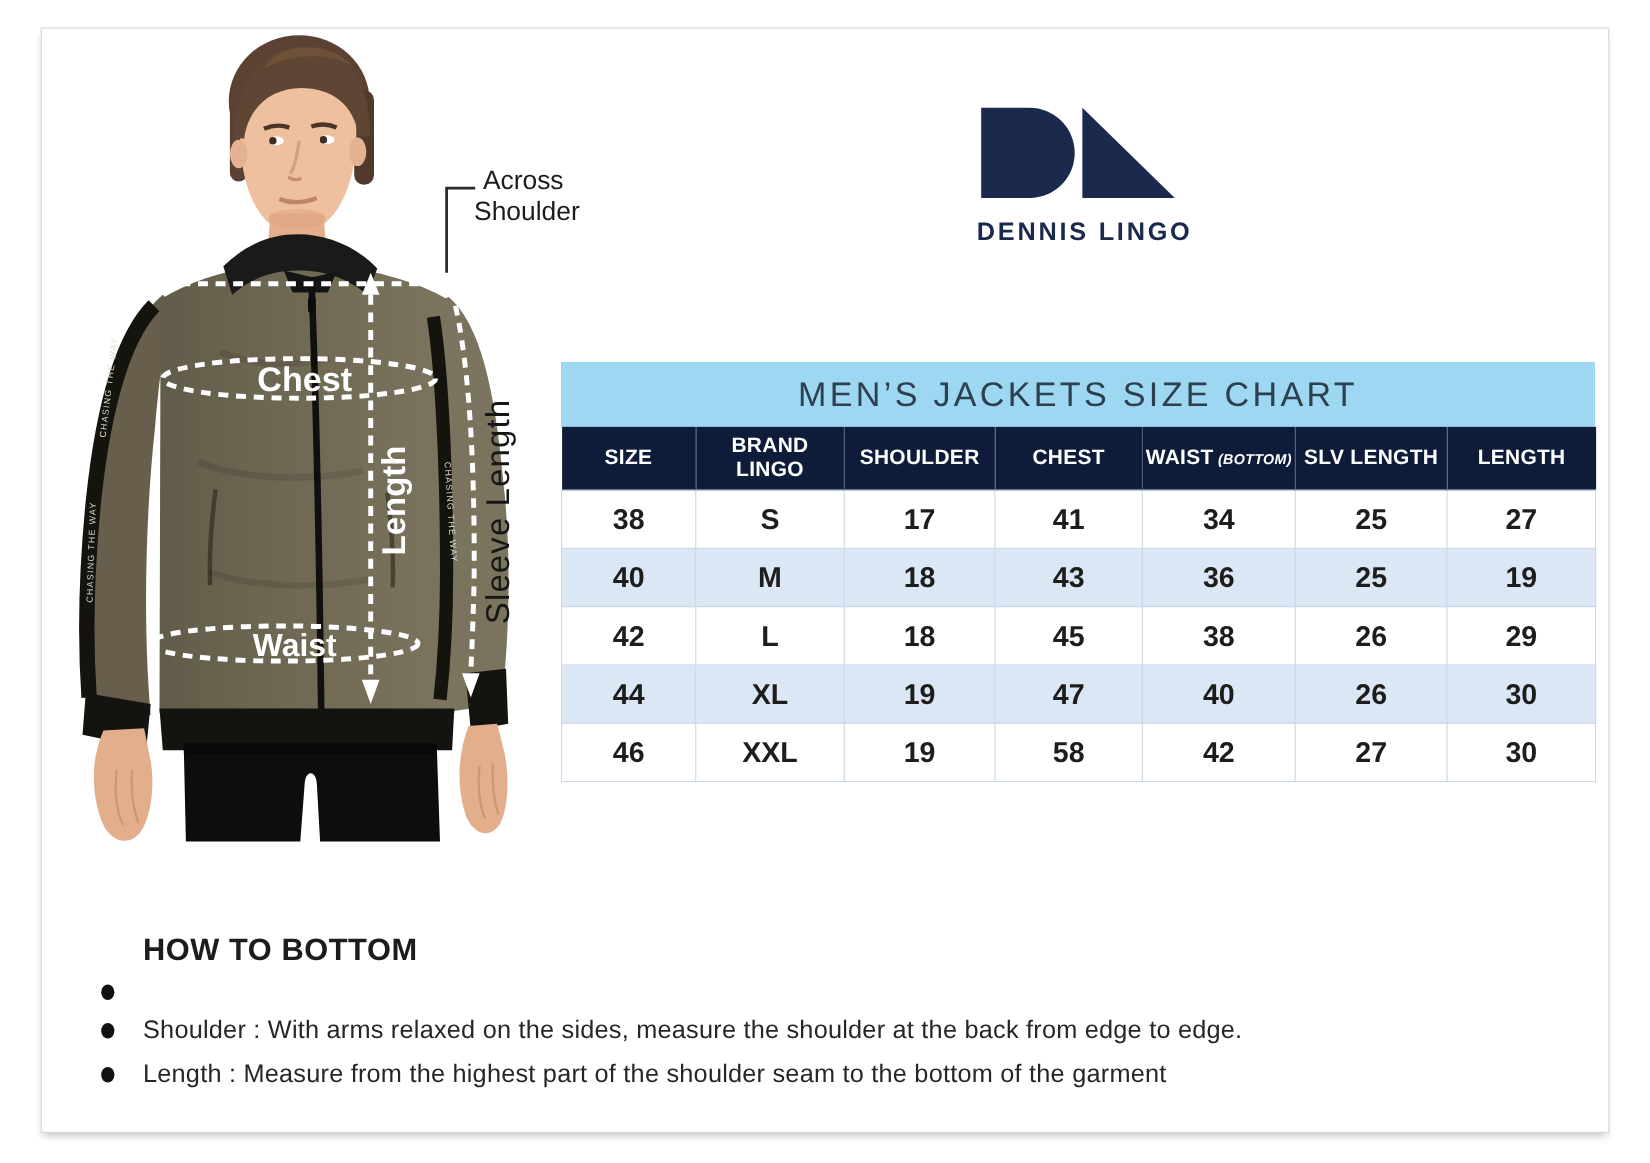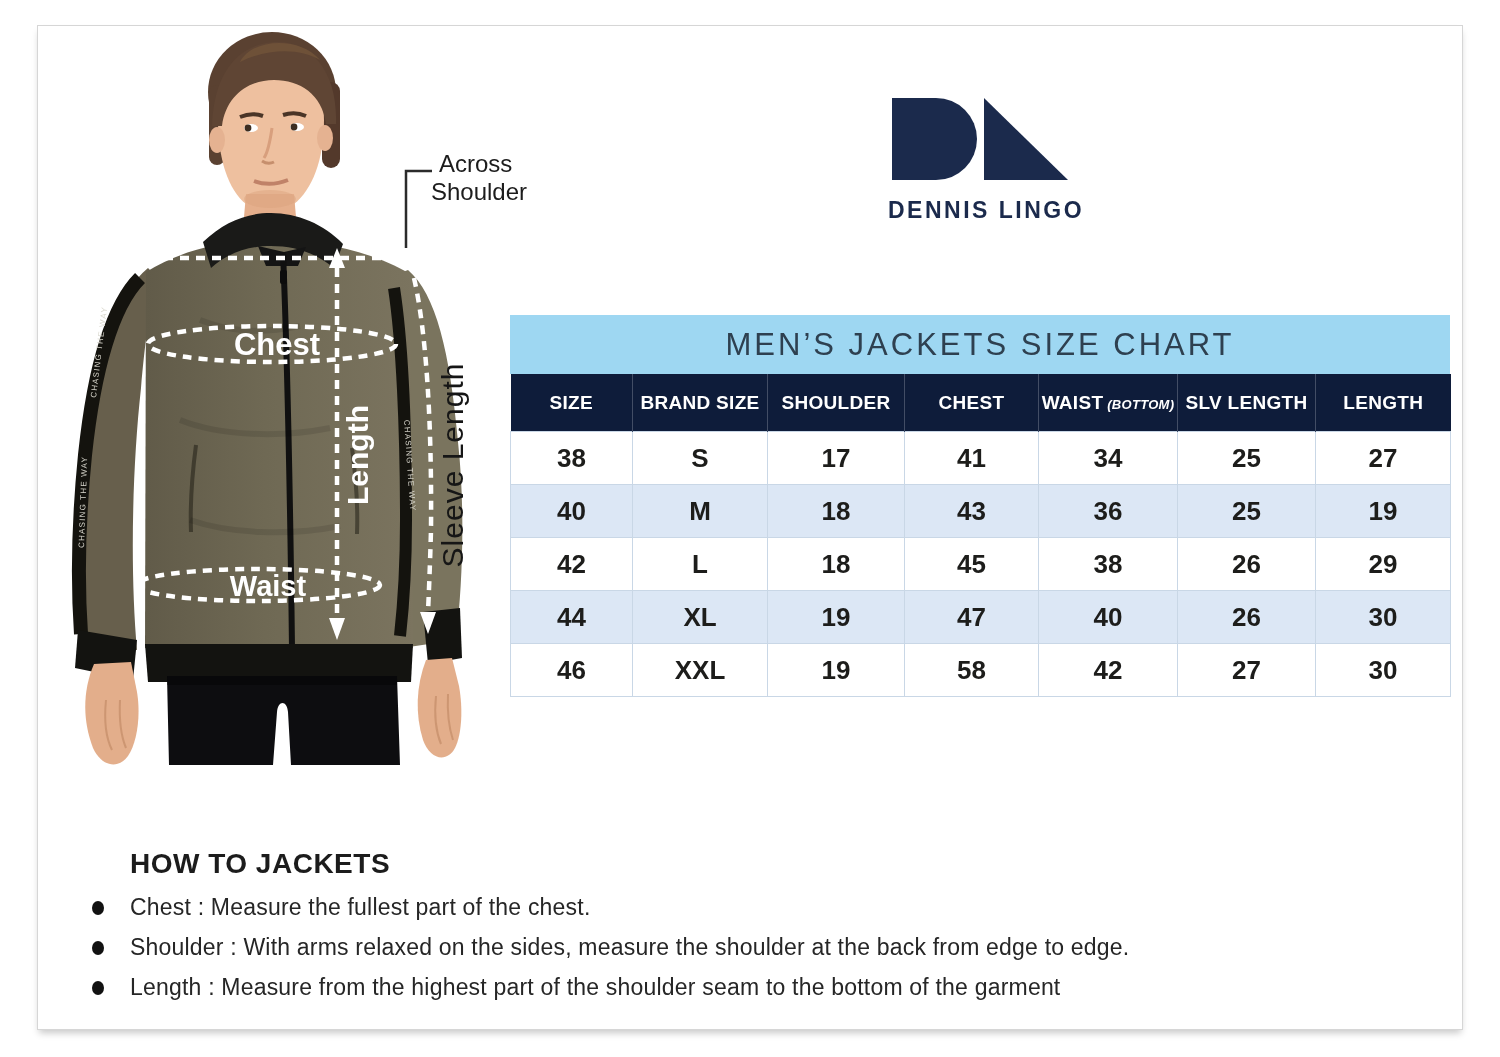--- a/index.html
+++ b/index.html
@@ -16,21 +16,21 @@
 
   
   .logo{position:absolute;left:888px;top:96px;width:184px;text-align:right;}
   .logo svg{display:block;margin:0 auto;}
   .logo-text{
     margin-top:15px;font-size:23px;font-weight:bold;letter-spacing:2.5px;
     color:var(--logo-navy,#1b2a4c);white-space:nowrap;
   }
 
   
-  .chart{position:absolute;left:510px;top:315px;width:940px;}
+  .chart{position:absolute;left:510px;top:329px;width:940px;}
   .chart-title{
     height:59px;line-height:59px;text-align:center;
     font-size:31px;letter-spacing:3px;
     color:var(--title-text,#2e4050);background:var(--title-bg,#9ed7f2);
   }
   table{border-collapse:collapse;width:940px;table-layout:fixed;}
   thead th{
     background:var(--header-bg,#0e1c3a);color:var(--header-text,#fff);
     height:57px;font-size:19px;font-weight:bold;letter-spacing:.3px;padding:0;
   }
@@ -187,21 +187,21 @@
         <col style="width:135px">
         <col style="width:137px">
       <col style="width:134px">
         <col style="width:139px">
         <col style="width:138px">
         <col style="width:135px">
     </colgroup>
     <thead>
         <tr id="chart-head">
           <th>SIZE</th>
-          <th>BRAND SIZE</th>
+          <th>BRAND LINGO</th>
           <th>SHOULDER</th>
           <th>CHEST</th>
           <th>WAIST<small> (BOTTOM)</small></th>
           <th>SLV LENGTH</th>
           <th>LENGTH</th>
         </tr>
       </thead>
     <tbody id="chart-body">
         <tr>
           <td>38</td>
@@ -246,24 +246,23 @@
           <td>58</td>
           <td>42</td>
           <td>27</td>
           <td>30</td>
         </tr>
       </tbody>
   </table>
 </div>
 
 <div class="howto">
-  <div class="howto-title">HOW TO JACKETS</div>
+  <div class="howto-title">HOW TO BOTTOM</div>
   <div class="howto-item">
     <span class="dot"></span>
-    <span class="txt">Chest : Measure the fullest part of the chest.</span>
   </div>
   <div class="howto-item">
     <span class="dot"></span>
     <span class="txt">Shoulder : With arms relaxed on the sides, measure the shoulder at the back from edge to edge.</span>
   </div>
   <div class="howto-item">
     <span class="dot"></span>
     <span class="txt">Length : Measure from the highest part of the shoulder seam to the bottom of the garment</span>
   </div>
 </div>

